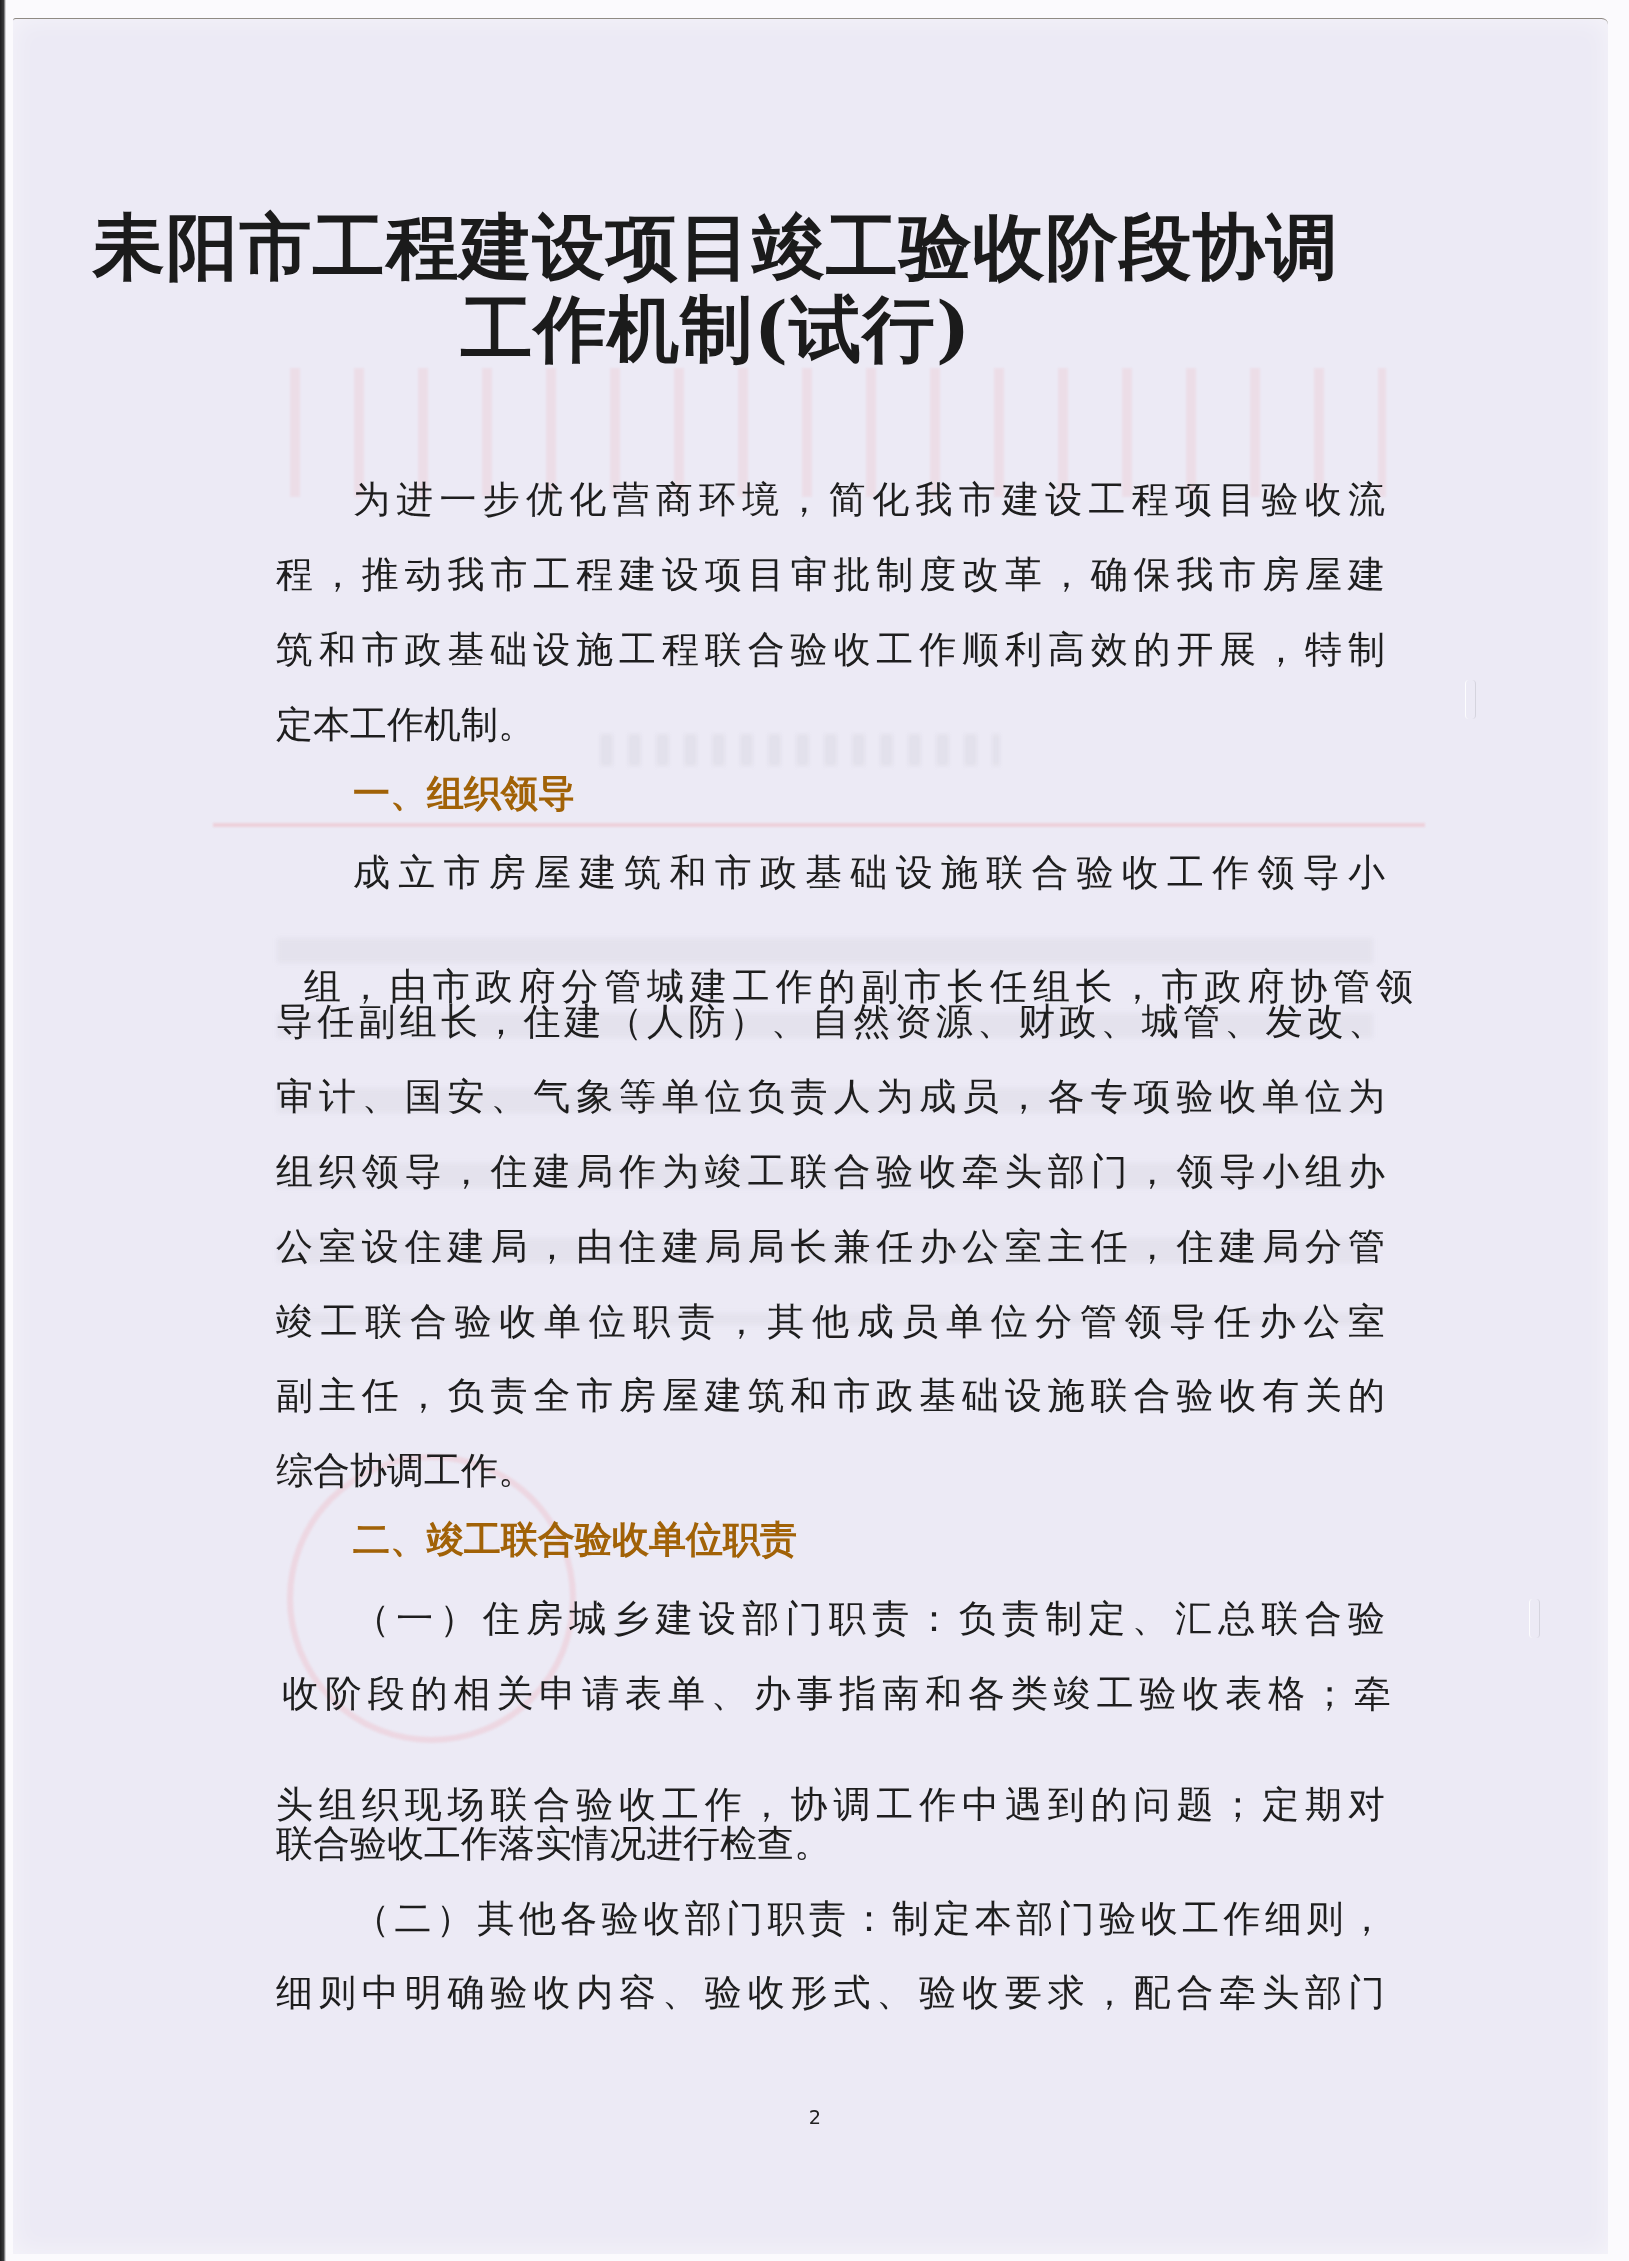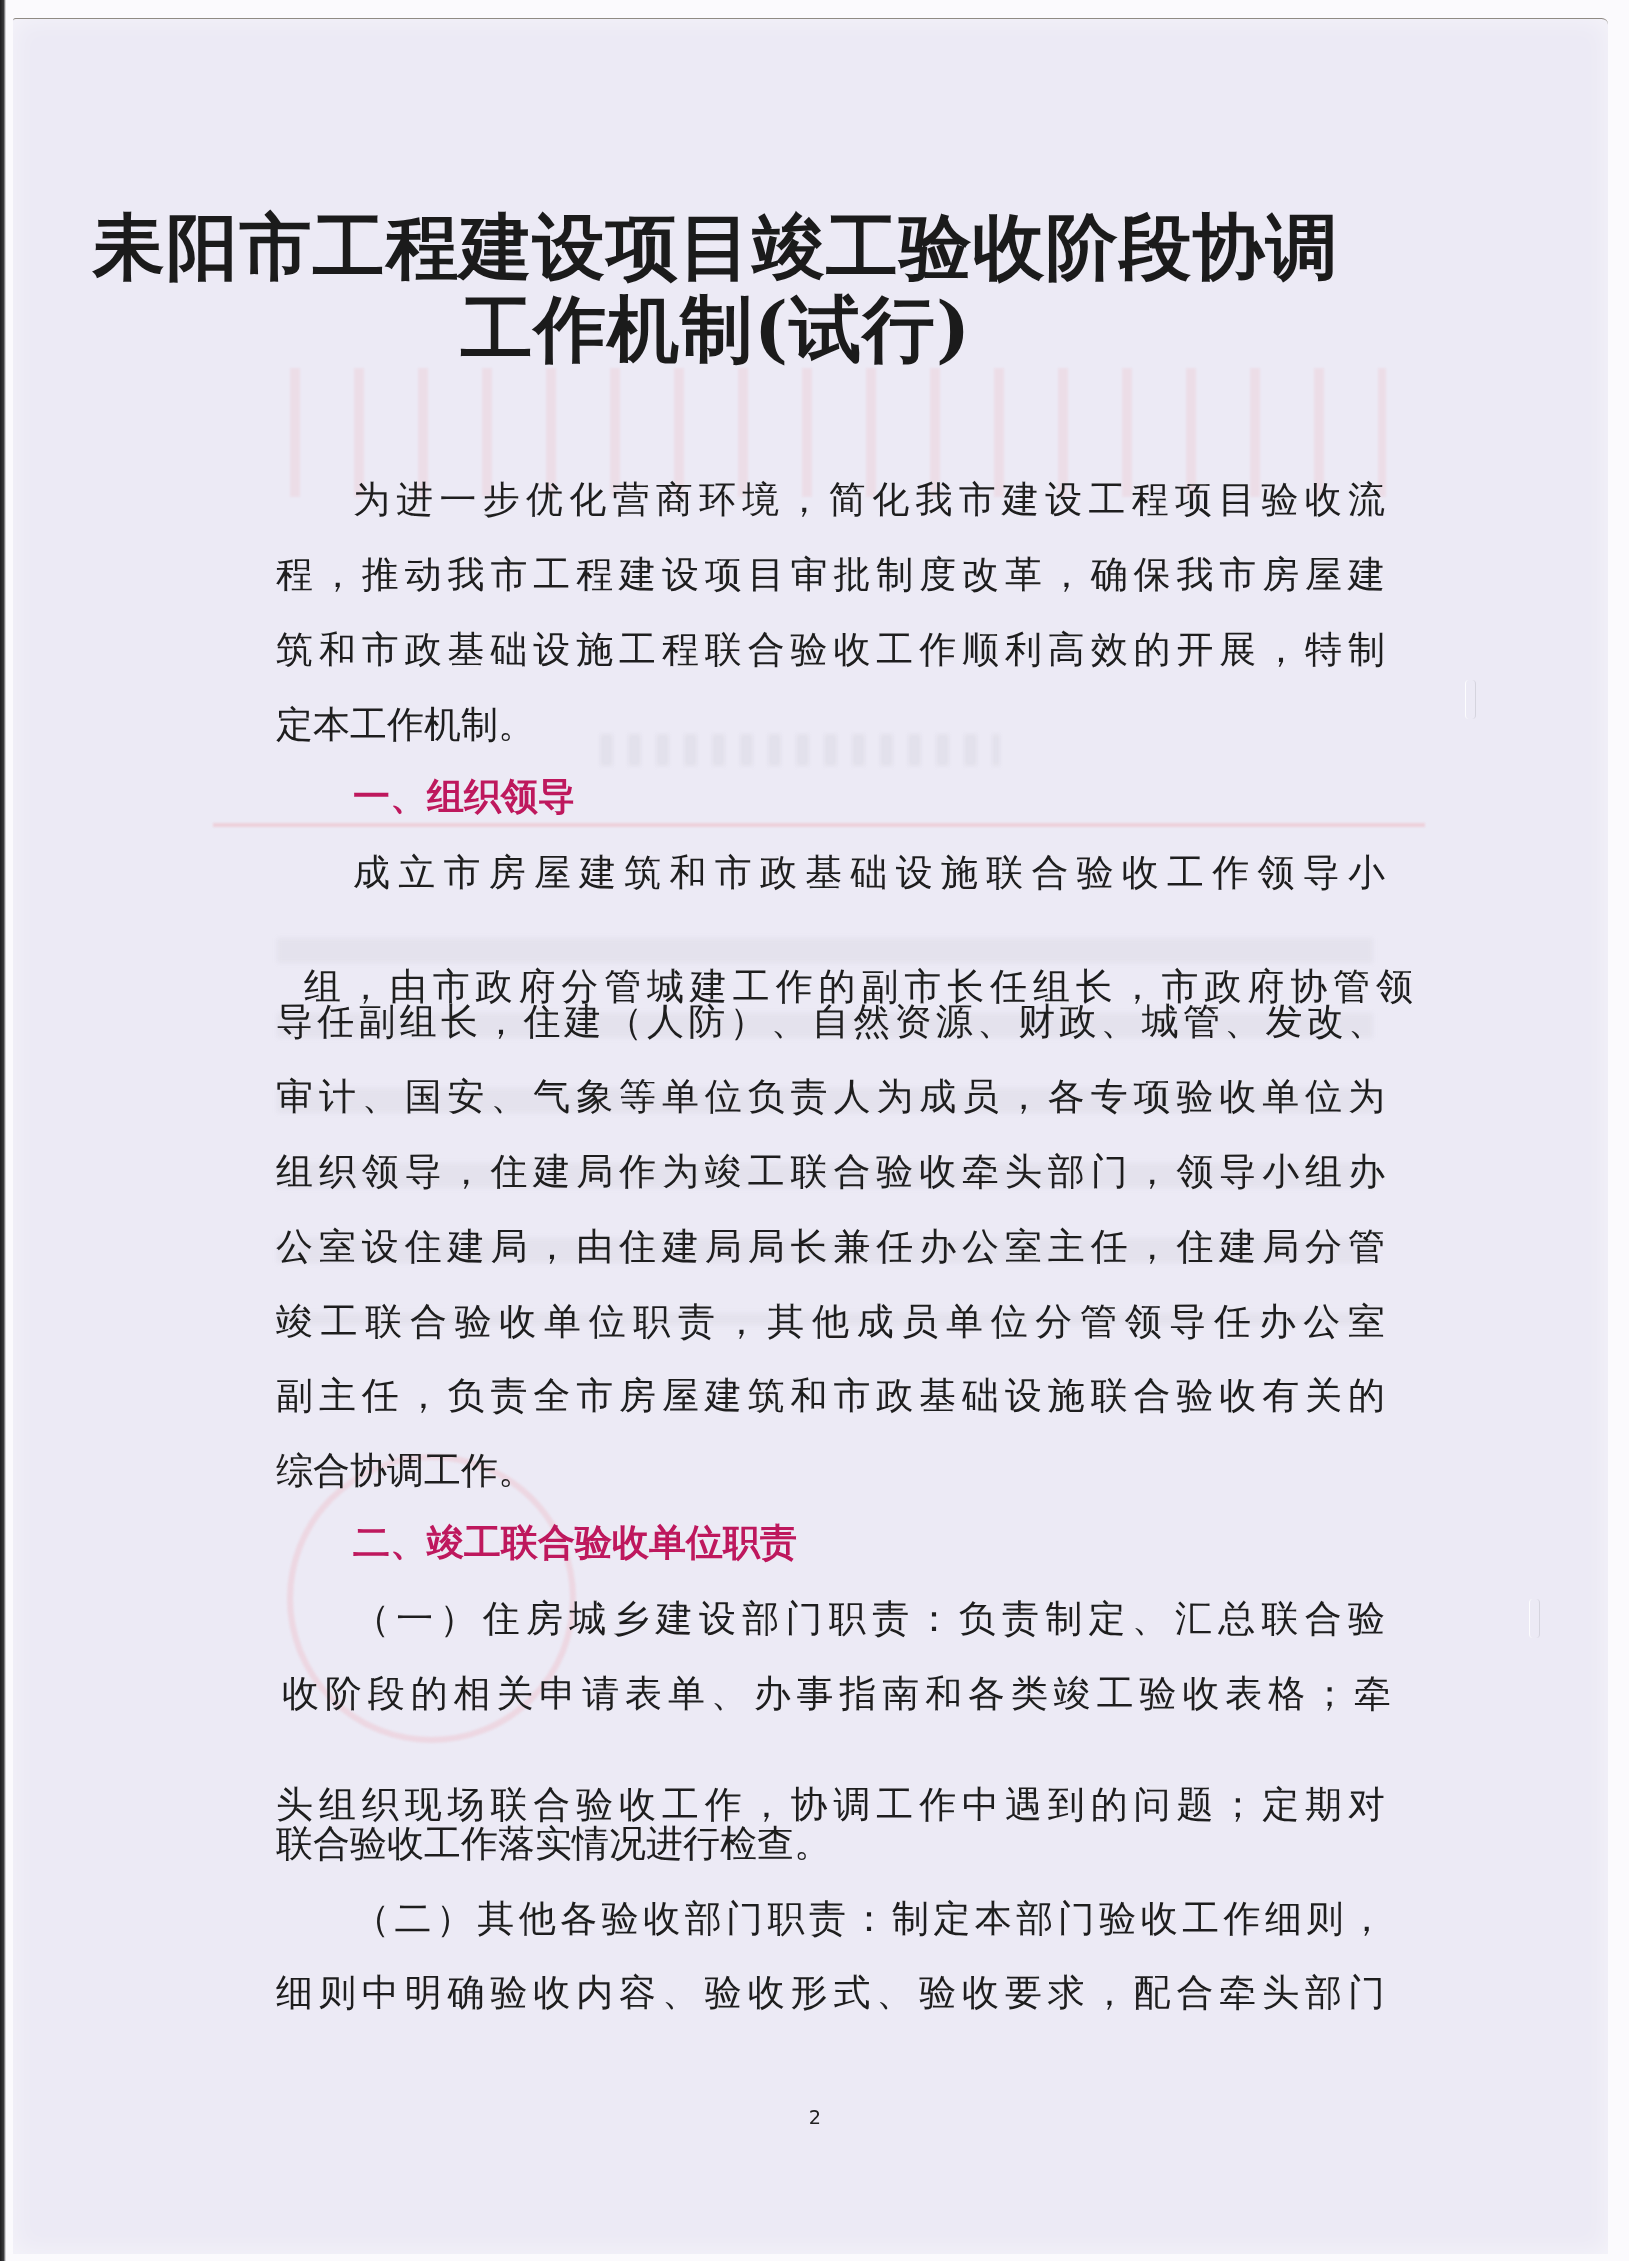--- a/index.html
+++ b/index.html
@@ -66,22 +66,22 @@
     .line {
       position: absolute; left: 276px; width: 1109px;
       font-family: "DejaVu Serif", "Liberation Serif", serif;
       font-size: 37px; line-height: 45px; color: #1e1e1e;
       white-space: nowrap; text-align: justify; text-align-last: justify;
     }
     .line.last { text-align-last: left; }
     .line.indent { left: 353px; width: 1032px; }
     .heading {
       position: absolute; left: 353px;
-      font-family: Liberation Serif, serif;
-      font-weight: bold; font-size: 37px; line-height: 45px; color: #be185d;
+      font-family: Liberation Mono, monospace;
+      font-weight: bold; font-size: 37px; line-height: 45px; color: #a16207;
       white-space: nowrap;
     }
     .page-number {
       position: absolute; left: 0; width: 1630px; top: 2106px; text-align: center;
       font-family: "DejaVu Sans", "Liberation Sans", sans-serif;
       font-size: 19.3px; color: #222;
     }
   </style>
 </head>
 <body>

